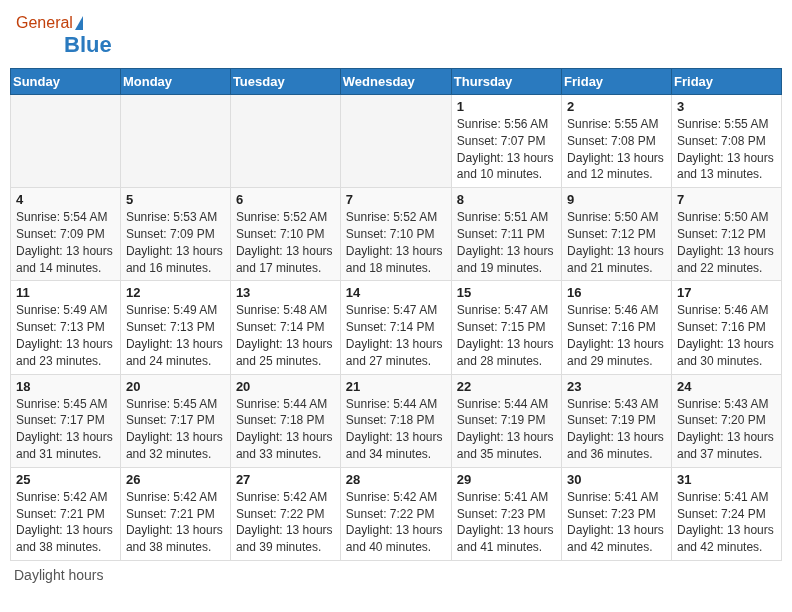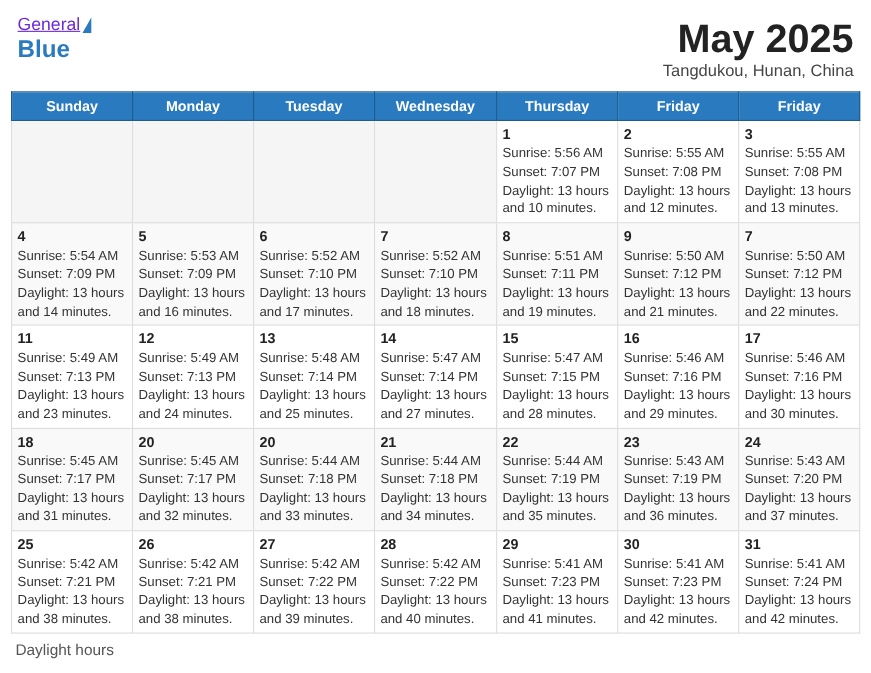--- a/index.html
+++ b/index.html
@@ -15,42 +15,42 @@
       justify-content: space-between;
       align-items: flex-start;
       margin-bottom: 6px;
       padding: 4px 6px;
     }
     .logo {
       display: flex;
       flex-direction: column;
       align-items: flex-start;
     }
-    .logo-general { color: #6d28d9; text-decoration: underline; }
-    .logo-blue { color: #2a7abf; }
+    .logo-general { color: #c2410c; }
+    .logo-blue { color: #2a7abf; margin-left: 48px; }
     .logo-triangle {
       width: 0; height: 0;
       border-left: 8px solid transparent;
       border-bottom: 14px solid #2a7abf;
       display: inline-block;
       margin-left: 2px;
       vertical-align: middle;
     }
     .title-block { text-align: right; }
     .month-title { font-size: 36px; font-weight: bold; color: #222; }
     .location { font-size: 15px; color: #444; }
     table {
       width: 100%;
       border-collapse: collapse;
       font-size: 11px;
     }
     thead th {
       background: #2a7abf;
       color: #fff;
-      text-align: center;
+      text-align: left;
       padding: 5px 2px;
       font-size: 13px;
       font-weight: bold;
       border: 1px solid #1e5c8e;
     }
     tbody tr {
       border-bottom: 1px solid #ccc;
     }
     tbody td {
       vertical-align: top;
@@ -92,24 +92,20 @@
 </head>
 <body>
 
 <div class="header">
   <div class="logo">
     <div style="display:flex;align-items:center;">
       <span class="logo-general">General</span>
       <span class="logo-triangle"></span>
     </div>
     <span class="logo-blue" style="font-size:22px;font-weight:bold;">Blue</span>
-  </div>
-  <div class="title-block">
-    <div class="month-title">May 2025</div>
-    <div class="location">Tangdukou, Hunan, China</div>
   </div>
 </div>
 
 <table>
   <thead>
     <tr>
     <th>Sunday</th>
         <th>Monday</th>
         <th>Tuesday</th>
         <th>Wednesday</th>

